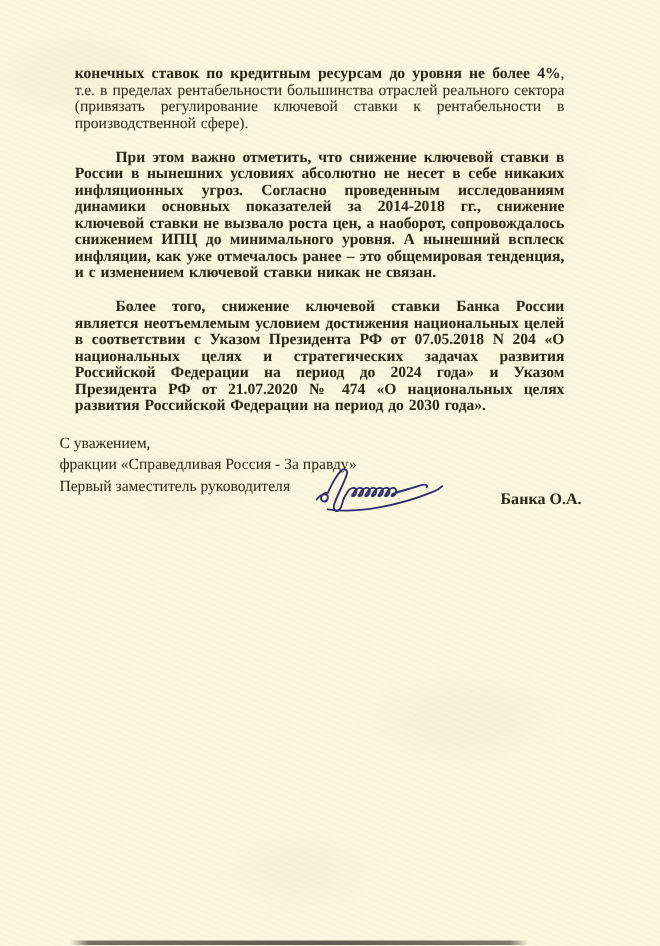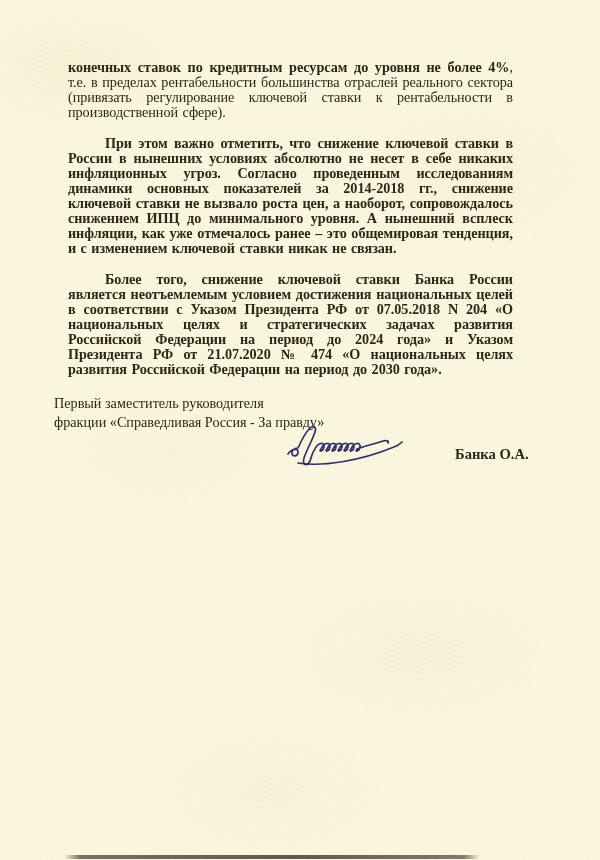--- a/index.html
+++ b/index.html
@@ -113,22 +113,23 @@
   <div class="texture"></div>
   <div class="vignette"></div>
 
   <div class="content">
     <p class="para"><span class="b">конечных ставок по кредитным ресурсам до уровня не более 4%</span><span>, т.е. в пределах рентабельности большинства отраслей реального сектора (привязать регулирование ключевой ставки к рентабельности в производственной сфере).</span></p>
     <p class="para indent">При этом важно отметить, что снижение ключевой ставки в России в нынешних условиях абсолютно не несет в себе никаких инфляционных угроз. Согласно проведенным исследованиям динамики основных показателей за 2014-2018 гг., снижение ключевой ставки не вызвало роста цен, а наоборот, сопровождалось снижением ИПЦ до минимального уровня. А нынешний всплеск инфляции, как уже отмечалось ранее – это общемировая тенденция, и с изменением ключевой ставки никак не связан.</p>
     <p class="para indent">Более того, снижение ключевой ставки Банка России является неотъемлемым условием достижения национальных целей в соответствии с Указом Президента РФ от 07.05.2018 N 204 «О национальных целях и стратегических задачах развития Российской Федерации на период до 2024 года» и Указом Президента РФ от 21.07.2020 № 474 «О национальных целях развития Российской Федерации на период до 2030 года».</p>
   </div>
 
   <div class="closing">
+    <div>С уважением,</div>
+    <div>фракции «Справедливая Россия - За правду»</div>
     <div>Первый заместитель руководителя</div>
-    <div>фракции «Справедливая Россия - За правду»</div>
   </div>
 
   <svg class="signature" viewBox="0 0 126 48" xmlns="http://www.w3.org/2000/svg" aria-hidden="true">
     <path d="M6 32
              c4 -6 11 -6 10 -1
              c-1 4 -7 4 -6 -1
              c1 -3 4 -4 6 -4
              c4 -9 8 -16 12 -20
              c3 -3 7 -1 5 4
              c-3 9 -8 17 -11 26

